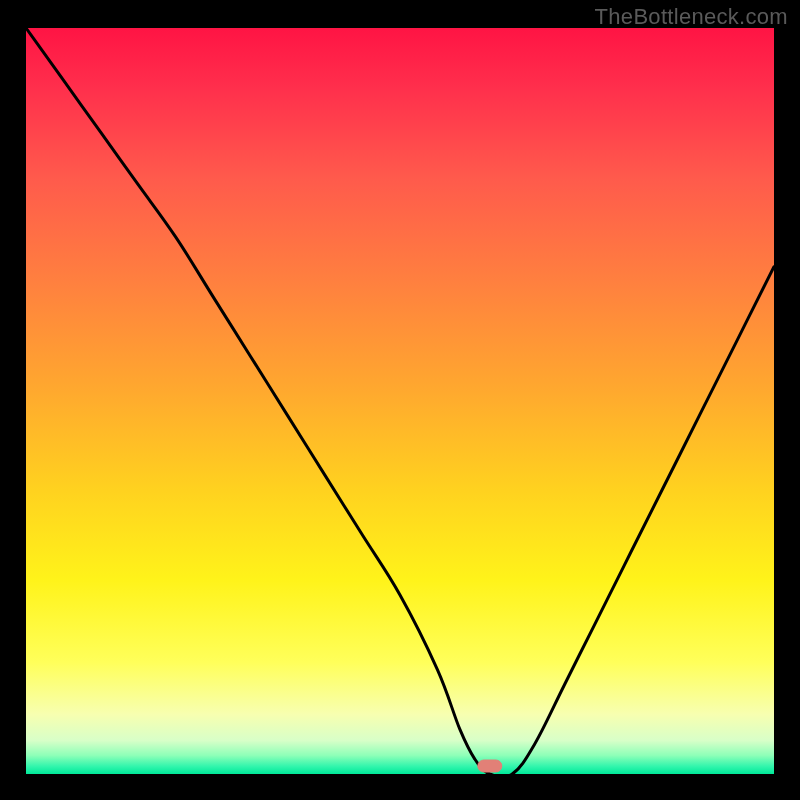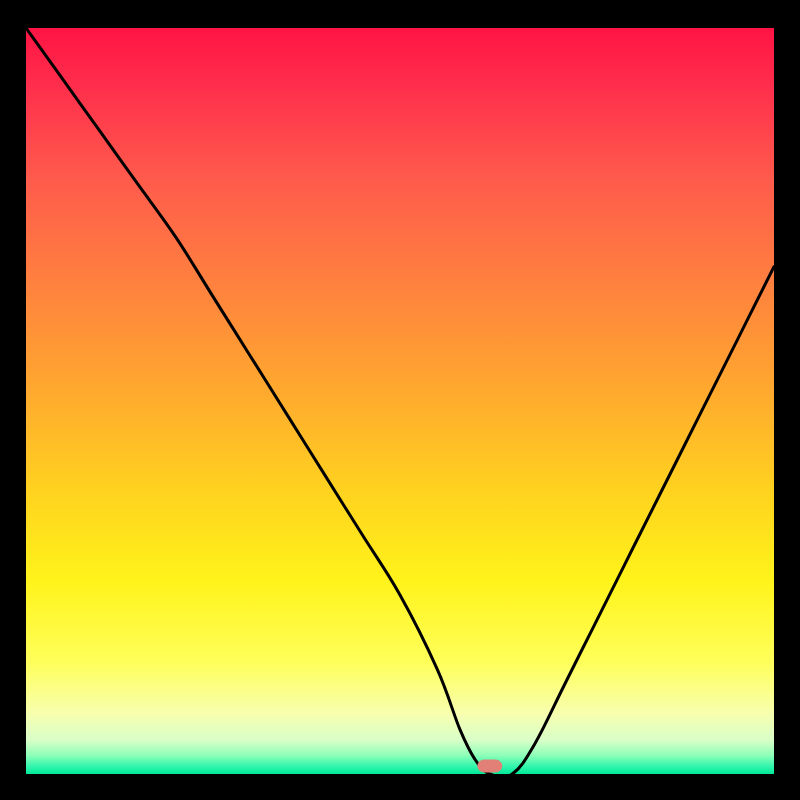--- a/index.html
+++ b/index.html
@@ -50,20 +50,21 @@
   }
   .marker {
     fill: #e28077;
     stroke: #e28077;
   }
 </style>
 </head>
 <body>
 <div class="frame">
 
+  <div class="watermark">TheBottleneck.com</div>
 
   <div class="plot-area">
     <svg viewBox="0 0 748 746" preserveAspectRatio="none">
       <defs>
 
         <linearGradient id="bg-grad" x1="0" y1="0" x2="0" y2="1">
           <stop offset="0" stop-color="#ff1444"></stop>
           <stop offset="0.08" stop-color="#ff2f4c"></stop>
           <stop offset="0.20" stop-color="#ff5a4c"></stop>
           <stop offset="0.34" stop-color="#ff803f"></stop>

